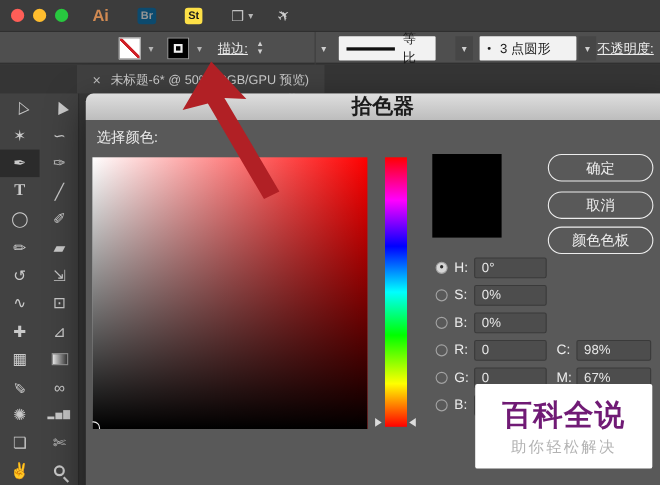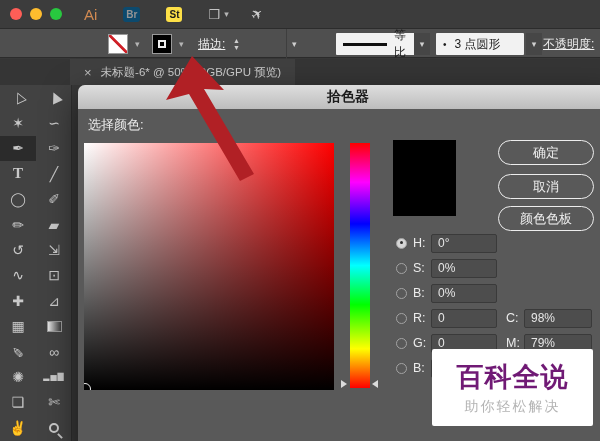--- a/index.html
+++ b/index.html
@@ -5,21 +5,21 @@
   * { margin:0; padding:0; box-sizing:border-box; }
   html,body { width:600px; height:441px; overflow:hidden; }
   body { font-family:"Liberation Sans", sans-serif; background:#383838; position:relative; color:#e0e0e0; }
 
   
   #titlebar { position:absolute; left:0; top:0; width:600px; height:28px; background:#3c3c3c; display:flex; align-items:center; }
   .tl { width:12px; height:12px; border-radius:50%; margin-left:8px; }
   .tl.red { background:#ff5e57; margin-left:10px; }
   .tl.yellow { background:#ffbd2e; }
   .tl.green { background:#28c83f; }
-  .ai-logo { color:#d18a52; font-weight:normal; font-size:15px; margin-left:22px; }
+  .ai-logo { color:#d18a52; font-weight:bold; font-size:15px; margin-left:22px; }
   .app-badge { font-size:10px; font-weight:bold; border-radius:3px; padding:2px 3px; margin-left:26px; }
   .badge-br { background:#0c4a6e; color:#949494; }
   .badge-st { background:#fde047; color:#1c1c1c; }
   .ws-icon { margin-left:26px; color:#c2c2c2; font-size:13px; }
   .chev { color:#b5b5b5; font-size:9px; margin-left:4px; }
   .rocket { margin-left:22px; color:#cfcfcf; font-size:14px; display:inline-block; transform:rotate(-35deg); }
 
   
   #controlbar { position:absolute; left:0; top:28px; width:600px; height:30px; background:#4f4f4f; border-top:1px solid #2c2c2c; border-bottom:1px solid #2c2c2c; }
   #controlbar > * { position:absolute; top:0; height:30px; display:flex; align-items:center; }
@@ -30,21 +30,21 @@
       border:1px solid #9a9a9a; }
   #fill-chev { left:131px; }
   #stroke-swatch { left:152px; top:5px; height:20px; width:20px; background:#000; border:1px solid #9a9a9a; display:flex; align-items:center; justify-content:center; }
   #stroke-swatch .inner { width:8px; height:8px; border:2px solid #efefef; }
   #stroke-chev { left:175px; }
   #stroke-label { left:198px; }
   .stepper { left:233px; flex-direction:column; justify-content:center; color:#cfcfcf; font-size:7px; line-height:7px; }
   #stroke-value { left:262px; font-size:12px; color:#ededed;margin-top:44px; }
   #stroke-dd { left:286px; color:#cfcfcf; font-size:9px; border-left:1px solid #3e3e3e; padding-left:5px; }
   .white-dd { background:#f2f2f2; color:#1c1c1c; font-size:12px; padding:0 7px; top:4px !important; height:22px !important; border-radius:1px; }
-  #profile-dd { left:336px; width:88px; }
+  #profile-dd { left:308px; width:88px; }
   #profile-dd .linepreview { width:46px; height:3px; background:#111; margin-right:7px; }
   #profile-chev { left:414px; top:4px; height:22px; width:16px; background:#464646; justify-content:center; color:#cfcfcf; font-size:9px; }
   #brush-dd { left:436px; width:88px; }
   #brush-dd .dot { font-size:10px; margin-right:8px; }
   #brush-chev { left:526px; top:4px; height:22px; width:16px; background:#464646; justify-content:center; color:#cfcfcf; font-size:9px; }
   #opacity-label { left:543px; }
 
   
   #tabbar { position:absolute; left:0; top:59px; width:600px; height:26px; background:#353535; }
   #doc-tab { position:absolute; left:70px; top:0; height:26px; display:flex; align-items:center; background:#404040; padding:0 14px; }
@@ -60,21 +60,21 @@
   .r180 { transform:rotate(180deg); display:inline-block; }
   .tool .serif { font-family:"Liberation Serif", serif; font-weight:bold; font-size:15px; }
   .tool.small { font-size:8px; letter-spacing:1px; }
   .grad-chip { width:15px; height:11px; background:linear-gradient(90deg,#e8e8e8,#3a3a3a); border:1px solid #9a9a9a; }
   .zoom-glyph { width:10px; height:10px; border:2px solid #c9c9c9; border-radius:50%; position:relative; }
   .zoom-glyph::after { content:""; position:absolute; width:2px; height:6px; background:#c9c9c9; left:8px; top:8px; transform:rotate(-45deg); }
 
   
   #dialog { position:absolute; left:78px; top:85px; width:540px; height:372px; background:#595959; border-radius:7px 7px 0 0; box-shadow:0 12px 34px rgba(0,0,0,.55); }
   #dlg-titlebar { position:absolute; left:0; top:0; width:100%; height:24px; background:linear-gradient(#dedede,#bdbdbd); border-radius:7px 7px 0 0; display:flex; align-items:center; justify-content:center; }
-  #dlg-title { color:#1c1c1c; font-size:14px; font-weight:bold; }
+  #dlg-title { color:#1c1c1c; font-size:19px; font-weight:bold; }
   #select-color-label { position:absolute; left:10px; top:31px; font-size:13px; color:#ececec; }
 
   #color-field { position:absolute; left:6px; top:58px; width:250px; height:247px; overflow:hidden;
       background:linear-gradient(to top, #000, rgba(0,0,0,0)), linear-gradient(to right, #fff, #f00); }
   #field-cursor { position:absolute; left:-5px; bottom:-5px; width:12px; height:12px; border:1.5px solid #f0f0f0; border-radius:50%; }
 
   #hue-bar { position:absolute; left:272px; top:58px; width:20px; height:245px;
       background:linear-gradient(to bottom, #f00 0%, #f0f 16%, #00f 33%, #0ff 50%, #0f0 66%, #ff0 84%, #f00 100%); }
   .hue-tri { position:absolute; width:0; height:0; border-top:4px solid transparent; border-bottom:4px solid transparent; }
   #hue-tri-left { left:263px; top:295px; border-left:6px solid #dcdcdc; }
@@ -245,21 +245,21 @@
     <span class="flabel">B:</span>
     <span class="fbox">0</span>
   </div>
 
   <div class="frow" style="left:428px; top:223px;">
     <span class="flabel">C:</span>
     <span class="fbox empty">98%</span>
   </div>
   <div class="frow" style="left:428px; top:248px;">
     <span class="flabel">M:</span>
-    <span class="fbox empty">79%</span>
+    <span class="fbox empty">67%</span>
   </div>
   <div class="frow" style="left:428px; top:273px;">
     <span class="flabel"></span>
     <span class="fbox empty"></span>
   </div>
   <div class="frow" style="left:428px; top:298px;">
     <span class="flabel"></span>
     <span class="fbox empty"></span>
   </div>
 

